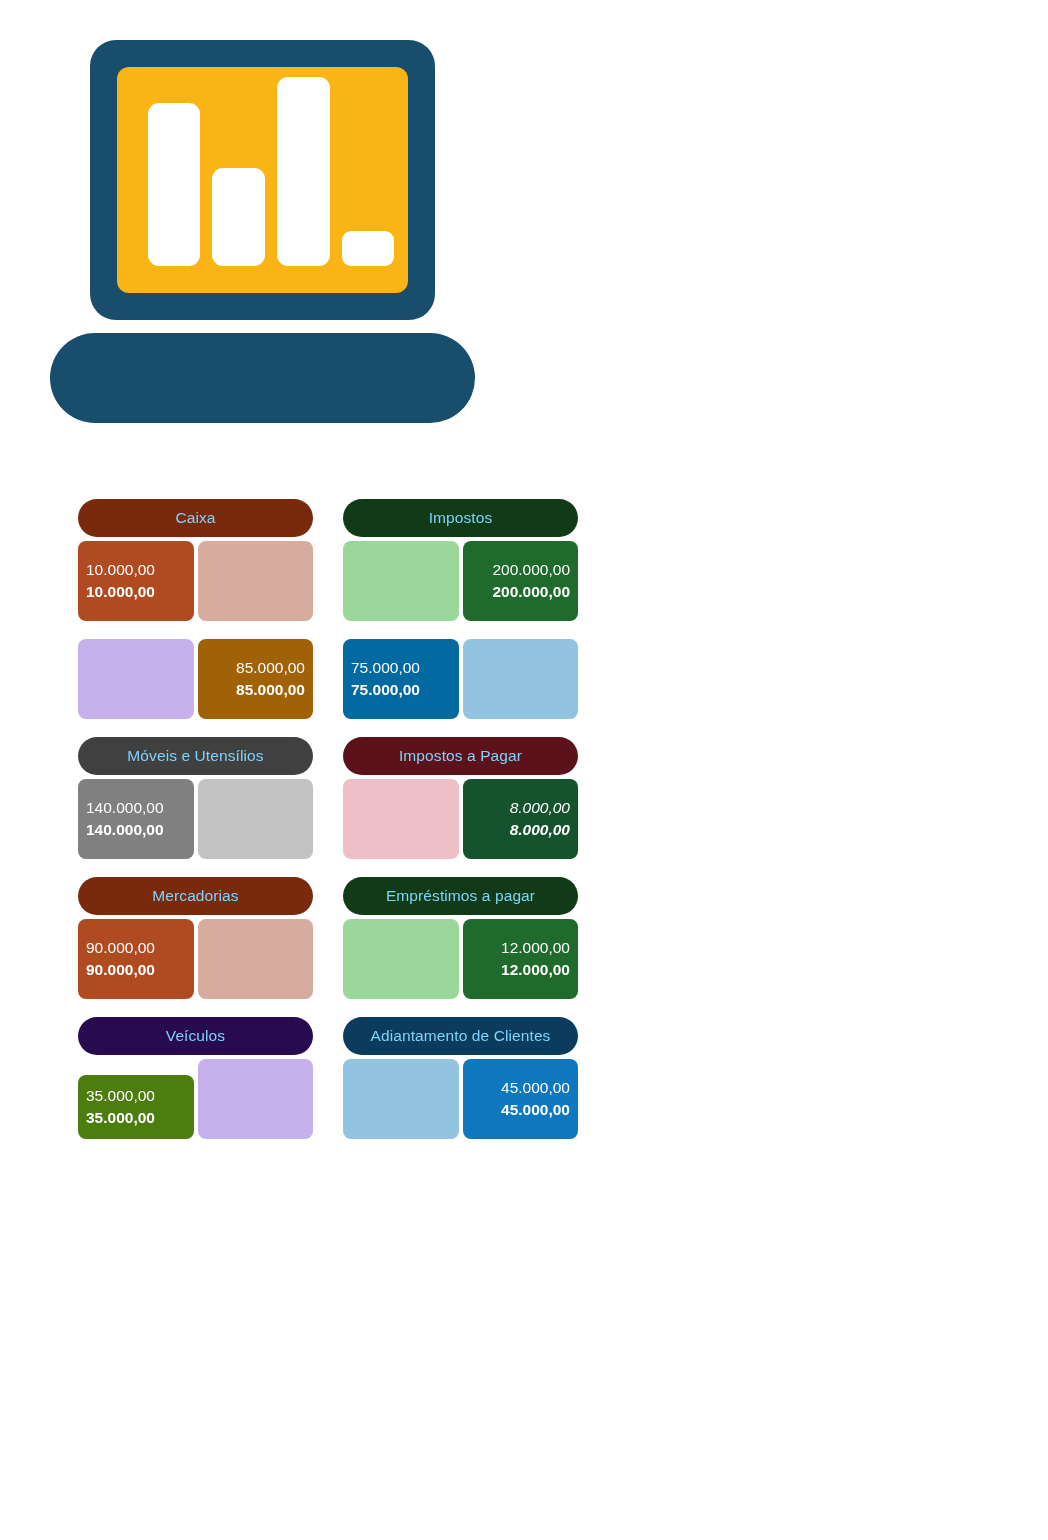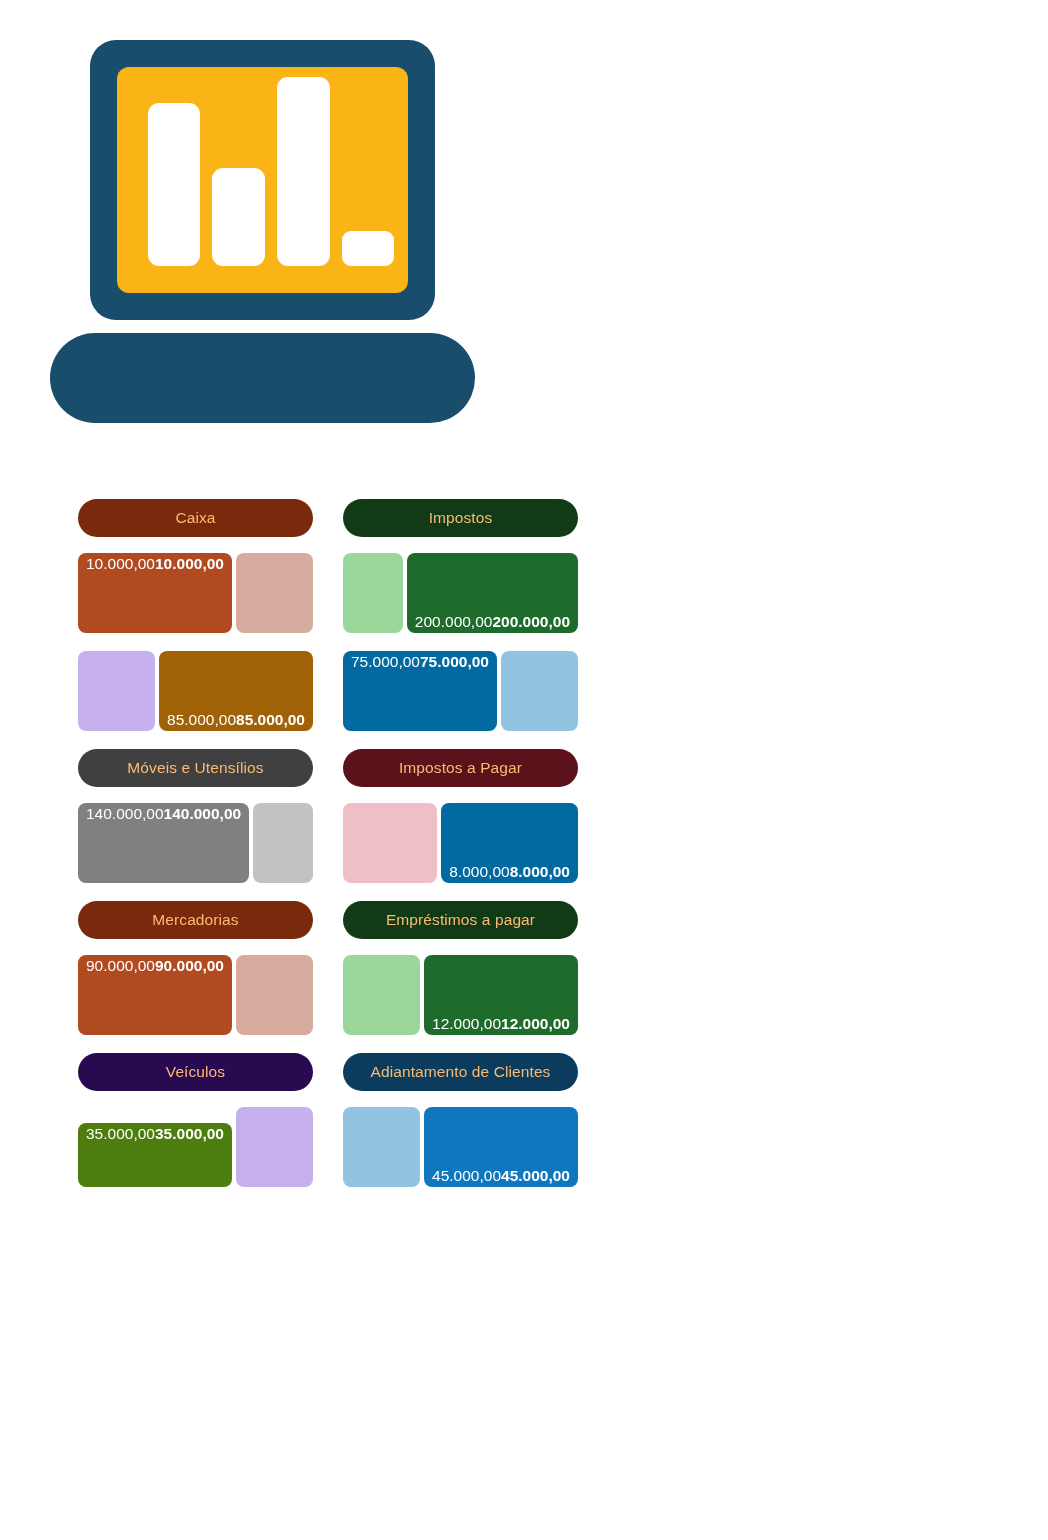--- a/index.html
+++ b/index.html
@@ -40,36 +40,36 @@
     width: 235px;
     display: flex;
     flex-direction: column;
   }
   .t-header {
     height: 38px;
     border-radius: 19px;
     display: flex;
     align-items: center;
     justify-content: center;
-    color: #fdba74;
+    color: #7dd3fc;
     font-size: 15.5px;
     letter-spacing: 0.1px;
-    margin-bottom: 16px;
+    margin-bottom: 4px;
     white-space: nowrap;
   }
   .t-body {
     display: flex;
     gap: 4px;
     height: 80px;
   }
   .t-side {
     flex: 1;
     border-radius: 8px;
     display: flex;
-    flex-direction: row;
+    flex-direction: column;
     align-items: flex-start;
     justify-content: center;
     padding: 0 8px;
     box-sizing: border-box;
   }
   .t-side.right {
     align-items: flex-end;
   }
   .t-side .amt {
     color: #ffffff;
@@ -178,21 +178,21 @@
       </div>
     </div>
 
     <div class="t-account">
       <div class="t-header" style="background: rgb(92, 18, 27);">Impostos a Pagar</div>
       <div class="t-body">
         <div class="t-side left empty" style="background: rgb(239, 191, 200);">
           
           
         </div>
-        <div class="t-side right" style="background: #0369a1;">
+        <div class="t-side right" style="background: #14532d; font-style: italic;">
           <span class="amt">8.000,00</span>
           <span class="amt total">8.000,00</span>
         </div>
       </div>
     </div>
   </div>
 
   <div class="t-row">
 
     <div class="t-account">

